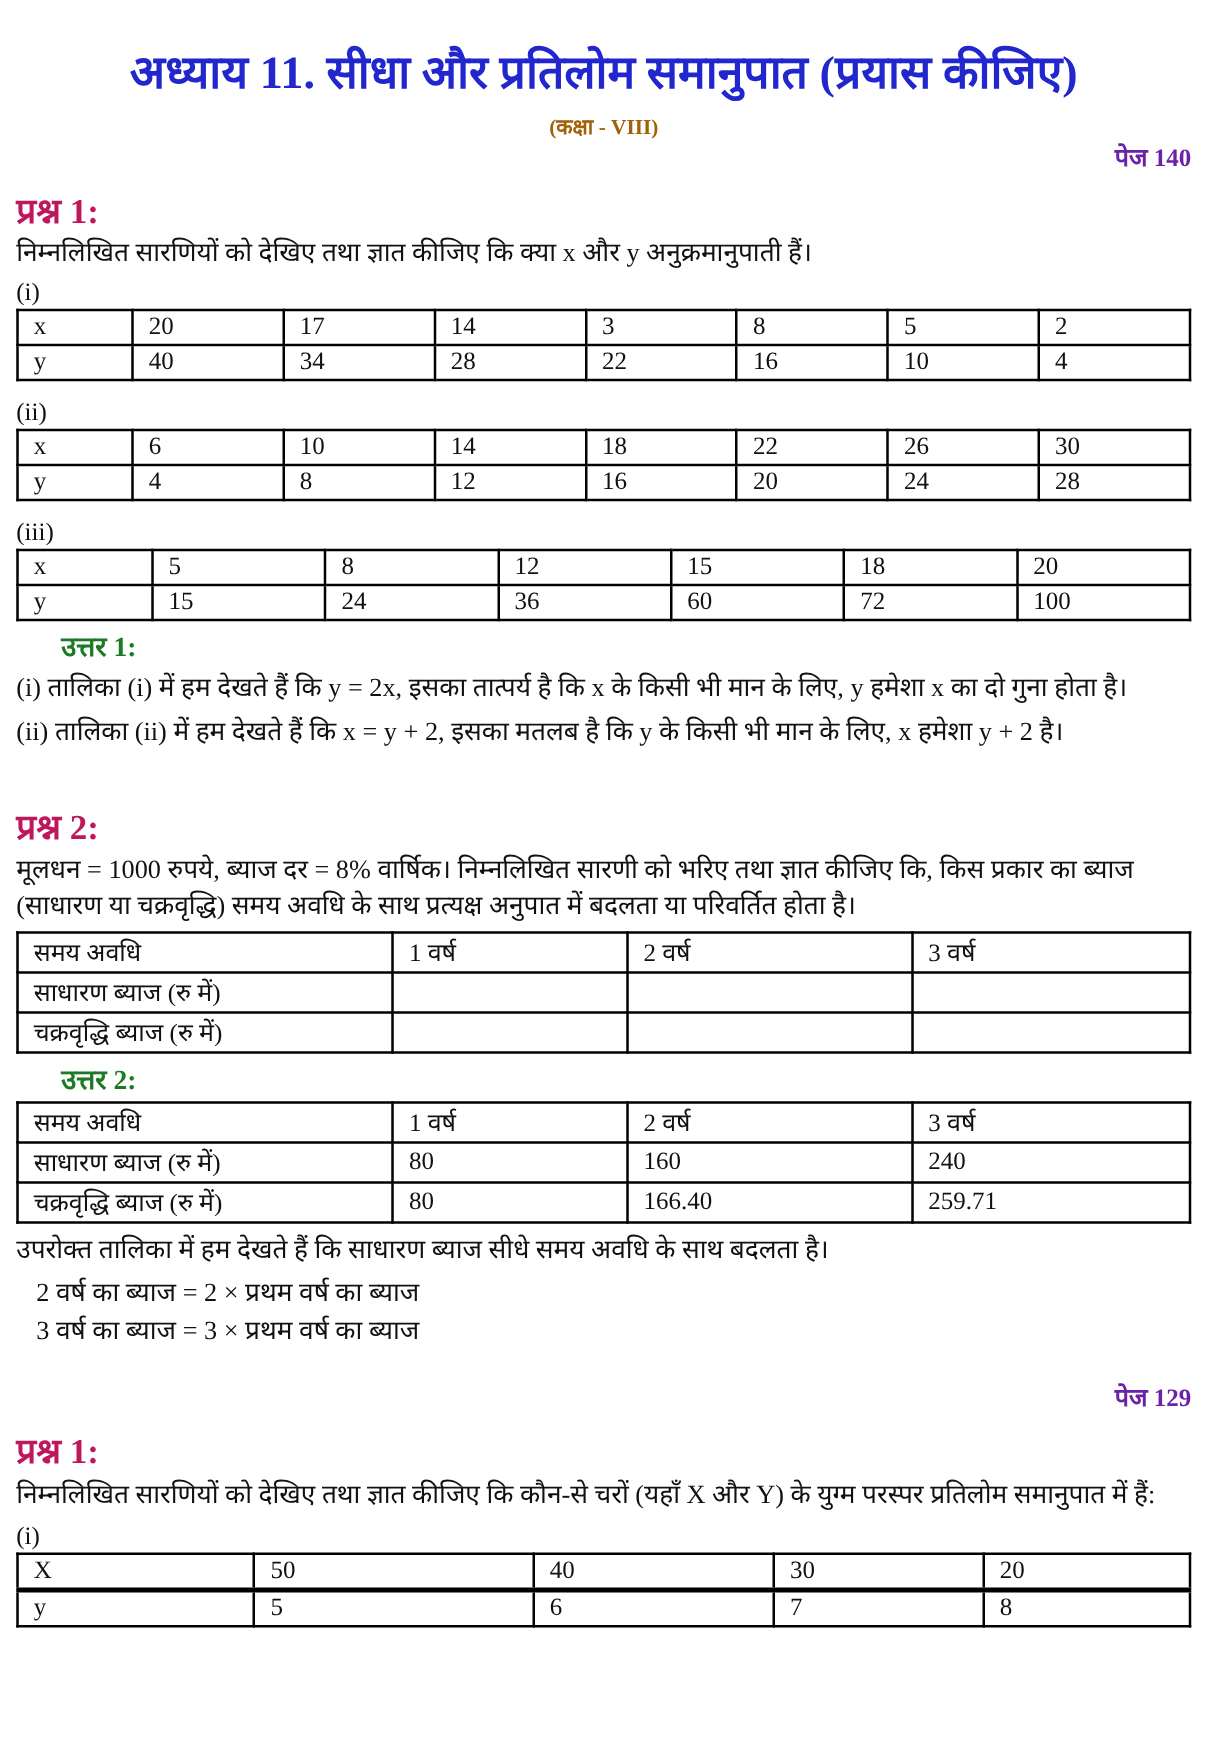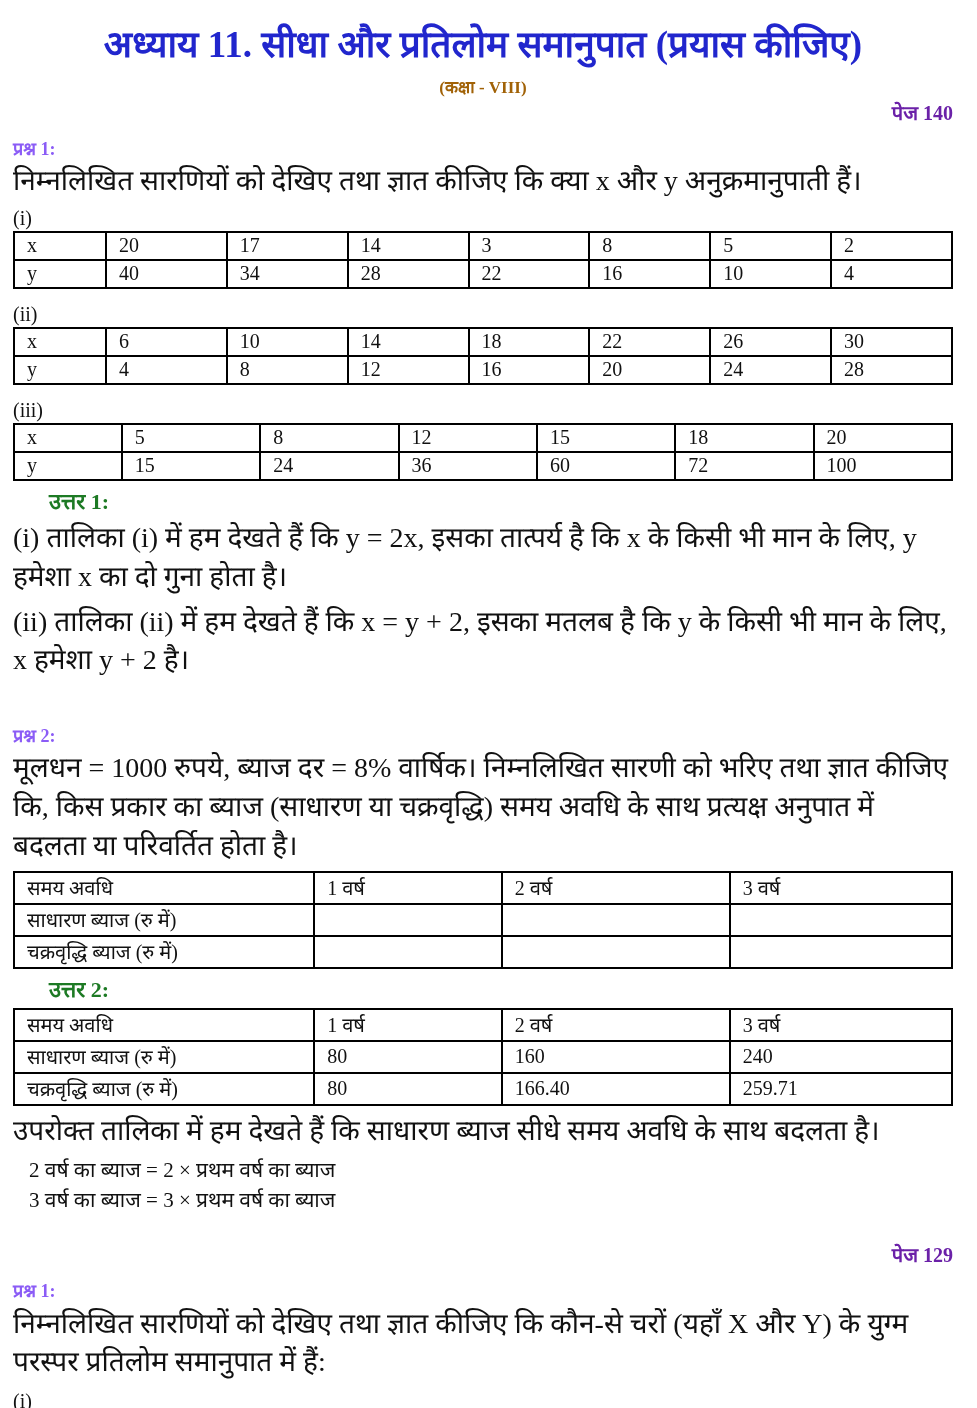--- a/index.html
+++ b/index.html
@@ -8,21 +8,21 @@
     width: 977px;
     height: 1408px;
     background: #ffffff;
     color: #111111;
     font-family: "Liberation Serif", "DejaVu Serif", serif;
     overflow: hidden;
   }
   .page {
     width: 977px;
     height: 1092px;
-    padding: 22px 24px 10px 13px;
+    padding: 36px 24px 10px 13px;
     font-family: Liberation Serif, serif;
   }
   .doc-title {
     text-align: center;
     color: #2126cd;
     font-size: 37px;
     font-weight: bold;
     line-height: 1.25;
     margin: 0 0 10px 0;
   }
@@ -36,35 +36,35 @@
   }
   .page-label {
     text-align: right;
     color: #6b21a8;
     font-size: 20px;
     font-weight: bold;
     margin: 2px 0 0 0;
     line-height: 1.2;
   }
   .q-heading {
-    color: #8b5cf6;
-    font-size: 18px;
+    color: #be185d;
+    font-size: 28px;
     font-weight: bold;
     margin: 14px 0 2px 0;
     line-height: 1.2;
   }
   .a-heading {
     color: #1d7a24;
     font-size: 22px;
     font-weight: bold;
     margin: 8px 0 4px 36px;
     line-height: 1.2;
   }
   .body-text {
-    font-size: 28px;
+    font-size: 21px;
     line-height: 1.38;
     margin: 2px 0 6px 0;
   }
   .table-label {
     font-size: 20px;
     margin: 14px 0 2px 0;
     line-height: 1.1;
   }
   table.data-table {
     width: 100%;

